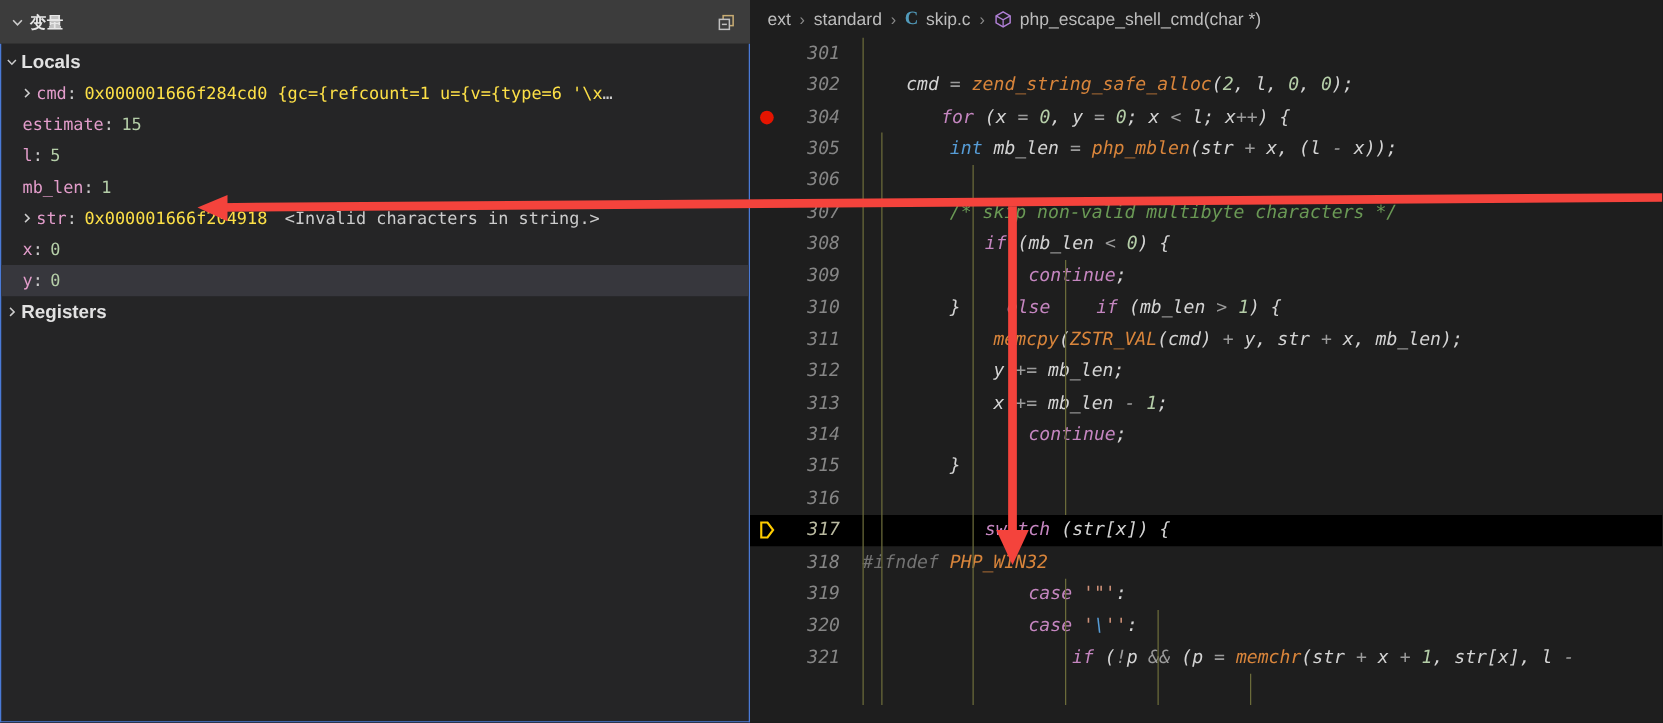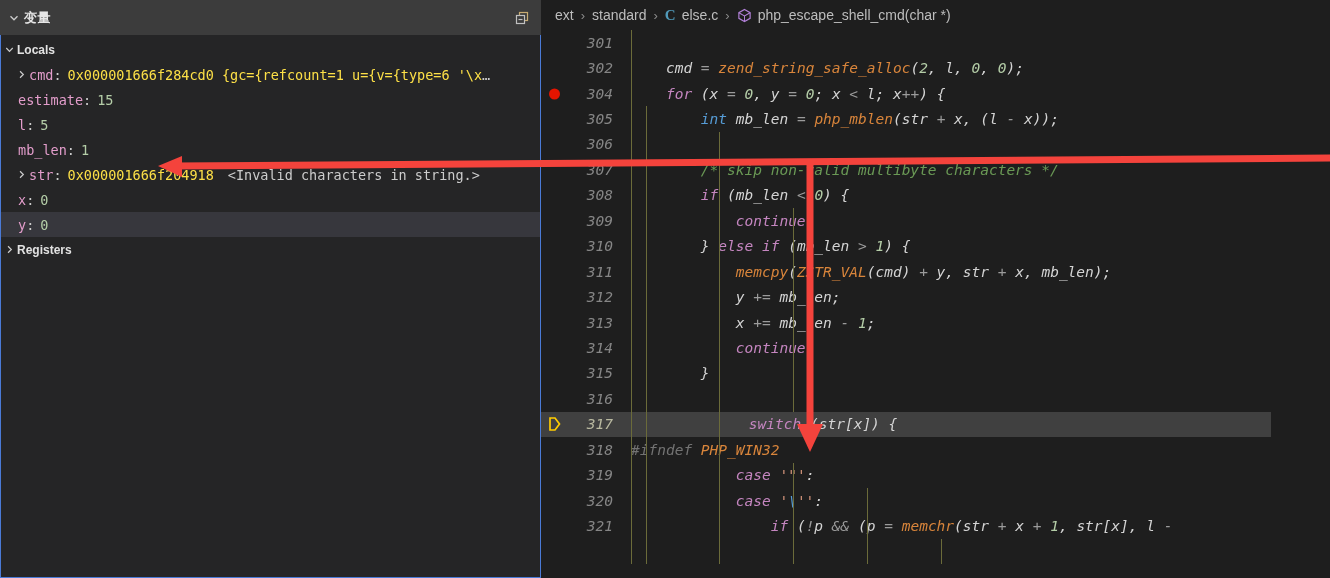--- a/index.html
+++ b/index.html
@@ -6,21 +6,21 @@
   html, body {
     width: 1330px; height: 578px;
     background: #1e1e1e;
     font-family: "Liberation Sans", sans-serif;
     overflow: hidden;
   }
   .app { position: relative; width: 1330px; height: 578px; display: flex; }
 
   
   .vars-panel {
-    width: 541px; height: 578px;
+    width: 600px; height: 578px;
     background: #252526;
     display: flex; flex-direction: column;
     position: relative;
   }
   .vars-header {
     height: 35px; flex: 0 0 35px;
     background: #3c3c3c;
     display: flex; align-items: center;
     padding: 0 8px 0 6px;
     color: #cccccc;
@@ -61,21 +61,21 @@
   }
   .tree-row.selected { background: #37373d; }
   .tw {
     width: 16px; flex: 0 0 16px;
     display: flex; align-items: center; justify-content: center;
     color: #cccccc; font-size: 11px;
   }
   .tw svg { display: block; }
   .scope-label {
     font-family: "Liberation Sans", sans-serif;
-    font-size: 12px; font-weight: 700; color: #e2e2e2;
+    font-size: 15px; font-weight: 700; color: #e2e2e2;
   }
   .ind1 { padding-left: 12px; }
   .ind2 { padding-left: 17px; }
   .var-name { color: #e39dcb; }
   .var-colon { color: #cccccc; }
   .var-val { color: #b5cea8; margin-left: 6px; }
   .var-val-plain { color: #fde047; margin-left: 6px; }
   .var-note { color: #cccccc; margin-left: 14px; }
   .var-ellipsis { color: #cccccc; }
 
@@ -115,21 +115,21 @@
     font-style: italic;
   }
   .code-line {
     height: 25.45px;
     display: flex; align-items: center;
     position: relative;
     font-family: "DejaVu Sans Mono", "Liberation Mono", monospace;
     font-size: 14.5px;
     white-space: pre;
   }
-  .code-line.active { background: #404040; gap: 48px; }
+  .code-line.active { background: #000000; }
   .gutter {
     width: 90px; flex: 0 0 90px;
     position: relative; height: 100%;
     display: flex; align-items: center;
   }
   .lnum {
     position: absolute; right: 18px;
     color: #868686; font-size: 14.5px;
     font-family: "DejaVu Sans Mono", "Liberation Mono", monospace;
   }
@@ -142,21 +142,21 @@
   }
   .exec-arrow {
     position: absolute; left: 6px; top: 50%;
     transform: translateY(-50%);
     display: flex; align-items: center;
   }
   .code-text { position: relative; flex: 1; height: 100%;
                display: flex; align-items: center; }
 
   
-  .t-kw    { color: #c586c0; }
+  .t-kw    { color: #c586c0; margin-left: 28px; }
   .t-kw2   { color: #569cd6; }
   .t-macrofn { color: #d9853b; }
   .t-num   { color: #b5cea8; }
   .t-var   { color: #d4d4d4; }
   .t-op    { color: #9b9b9b; }
   .t-punct { color: #d4d4d4; }
   .t-comment { color: #6a9955; }
   .t-str   { color: #ce9178; }
   .t-esc   { color: #569cd6; }
   .t-macro { color: #737373; }
@@ -284,21 +284,21 @@
       <span class="bc-item">
         <span>ext</span>
       </span>
       <span class="bc-sep">›</span>
       <span class="bc-item">
         <span>standard</span>
       </span>
       <span class="bc-sep">›</span>
       <span class="bc-item">
         <span class="bc-c-icon">C</span>
-        <span>else.c</span>
+        <span>skip.c</span>
       </span>
       <span class="bc-sep">›</span>
       <span class="bc-item">
         <span class="bc-cube-icon">
           <svg width="15" height="15" viewBox="0 0 16 16">
             <path d="M8 1.6 L14 5 L14 11 L8 14.4 L2 11 L2 5 Z" fill="none" stroke="#b180d7" stroke-width="1.25"></path>
             <path d="M2 5 L8 8.4 L14 5 M8 8.4 L8 14.4" fill="none" stroke="#b180d7" stroke-width="1.1"></path>
           </svg>
         </span>
         <span>php_escape_shell_cmd(char *)</span>

